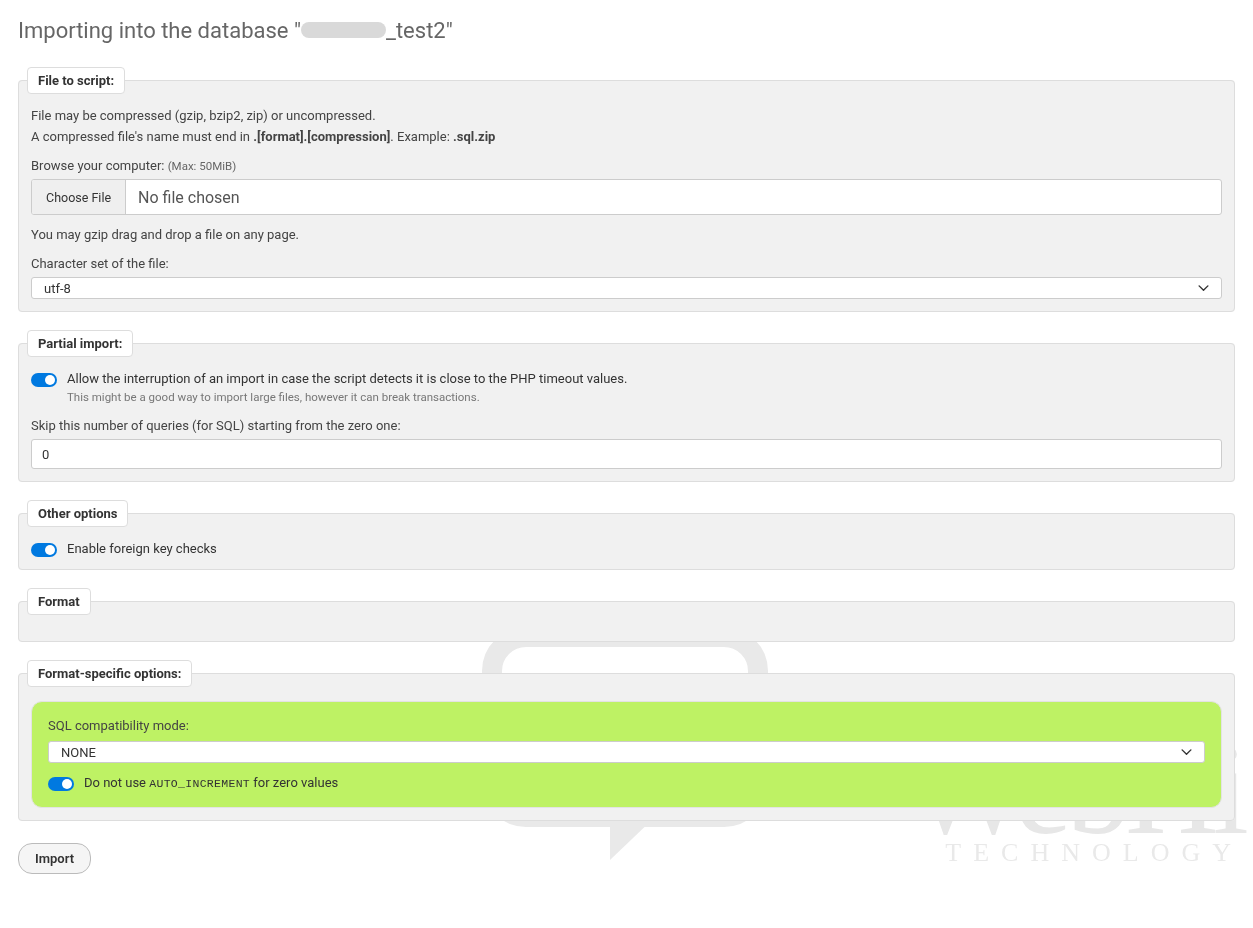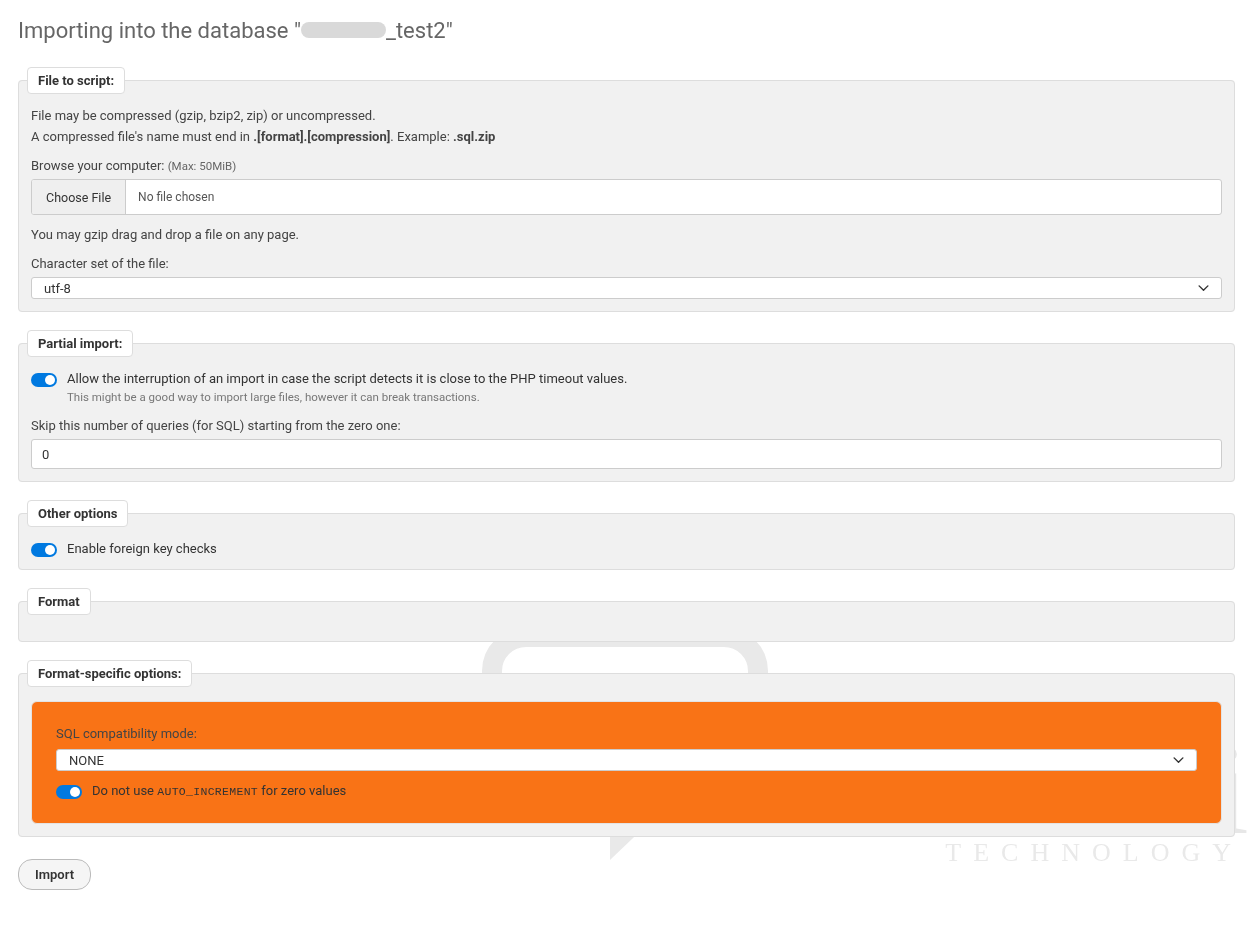--- a/index.html
+++ b/index.html
@@ -81,21 +81,21 @@
       font-size: 12.5px;
       color: #333;
       cursor: pointer;
       font-family: inherit;
     }
     .file-status {
       display: flex;
       align-items: center;
       padding: 9px 12px;
       color: #555;
-      font-size: 12px;
+      font-size: 16px;
       text-align: center;
     }
     .select-wrapper {
       position: relative;
       background: #fff;
       border: 1px solid #ccc;
       border-radius: 3px;
       height: 22px;
     }
     .select-wrapper select {
@@ -192,23 +192,23 @@
       border-radius: 3px;
       background: #fff;
       padding: 0 10px;
       font-size: 13px;
       font-family: inherit;
       color: #333;
       outline: none;
     }
     .inner-panel {
       border: 1px solid #e3e3e3;
-      border-radius: 6px;
-      background: #f97316;
-      padding: 24px;
+      border-radius: 11px;
+      background: #bef264;
+      padding: 16px;
     }
     .inner-panel .text-line {
       margin-bottom: 8px;
     }
     .monospace {
       font-family: "SFMono-Regular", Consolas, "Liberation Mono", Menlo, monospace;
       font-size: 11.5px;
       letter-spacing: 0.3px;
     }
     .import-btn {

